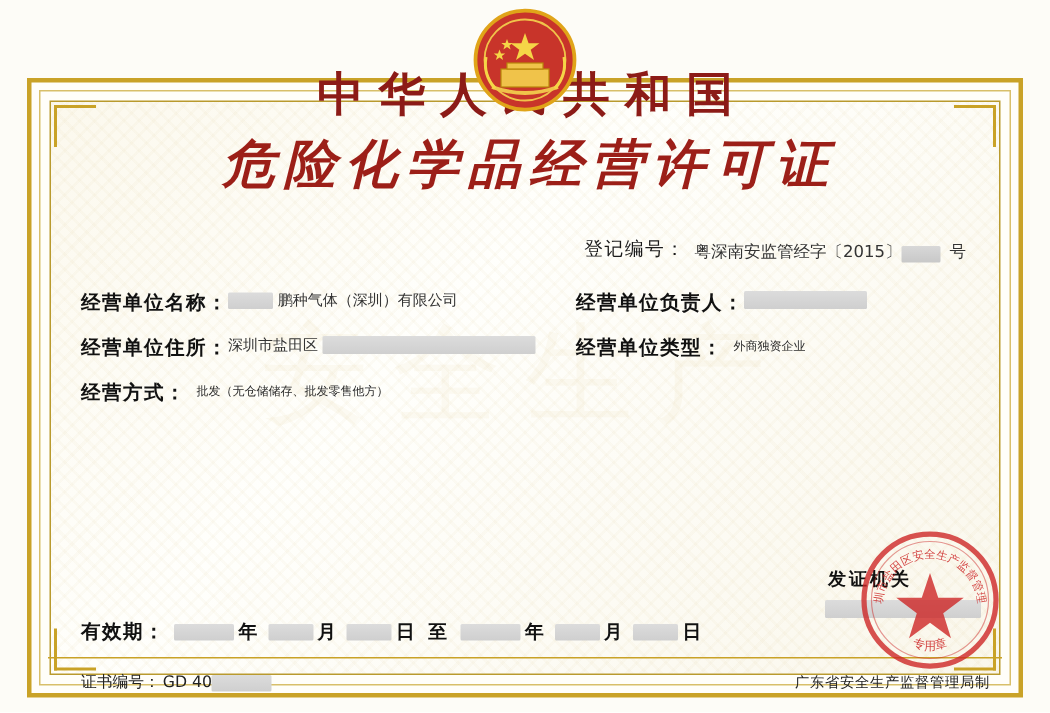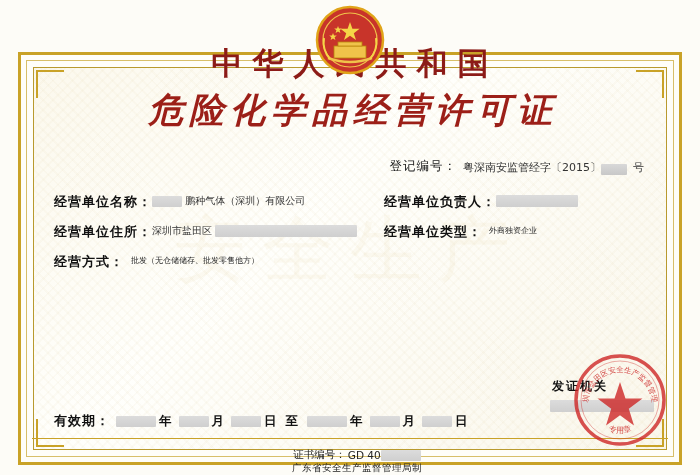--- a/index.html
+++ b/index.html
@@ -269,21 +269,20 @@
   .footer {
     position: absolute;
     left: 54px;
     right: 40px;
     top: 448px;
     display: flex;
     justify-content: space-between;
     align-items: center;
     font-size: 10.5px;
     color: #222;
-    flex-direction: column;
   }
   .footer .cert-no { display: flex; align-items: center; }
   .footer .cert-no .v { margin-left: 2px; }
   .footer .maker { font-size: 9.5px; color: #222; letter-spacing: 0.5px; }
 
   .watermark {
     position: absolute;
     left: 50%;
     top: 250px;
     transform: translate(-50%,-50%);

